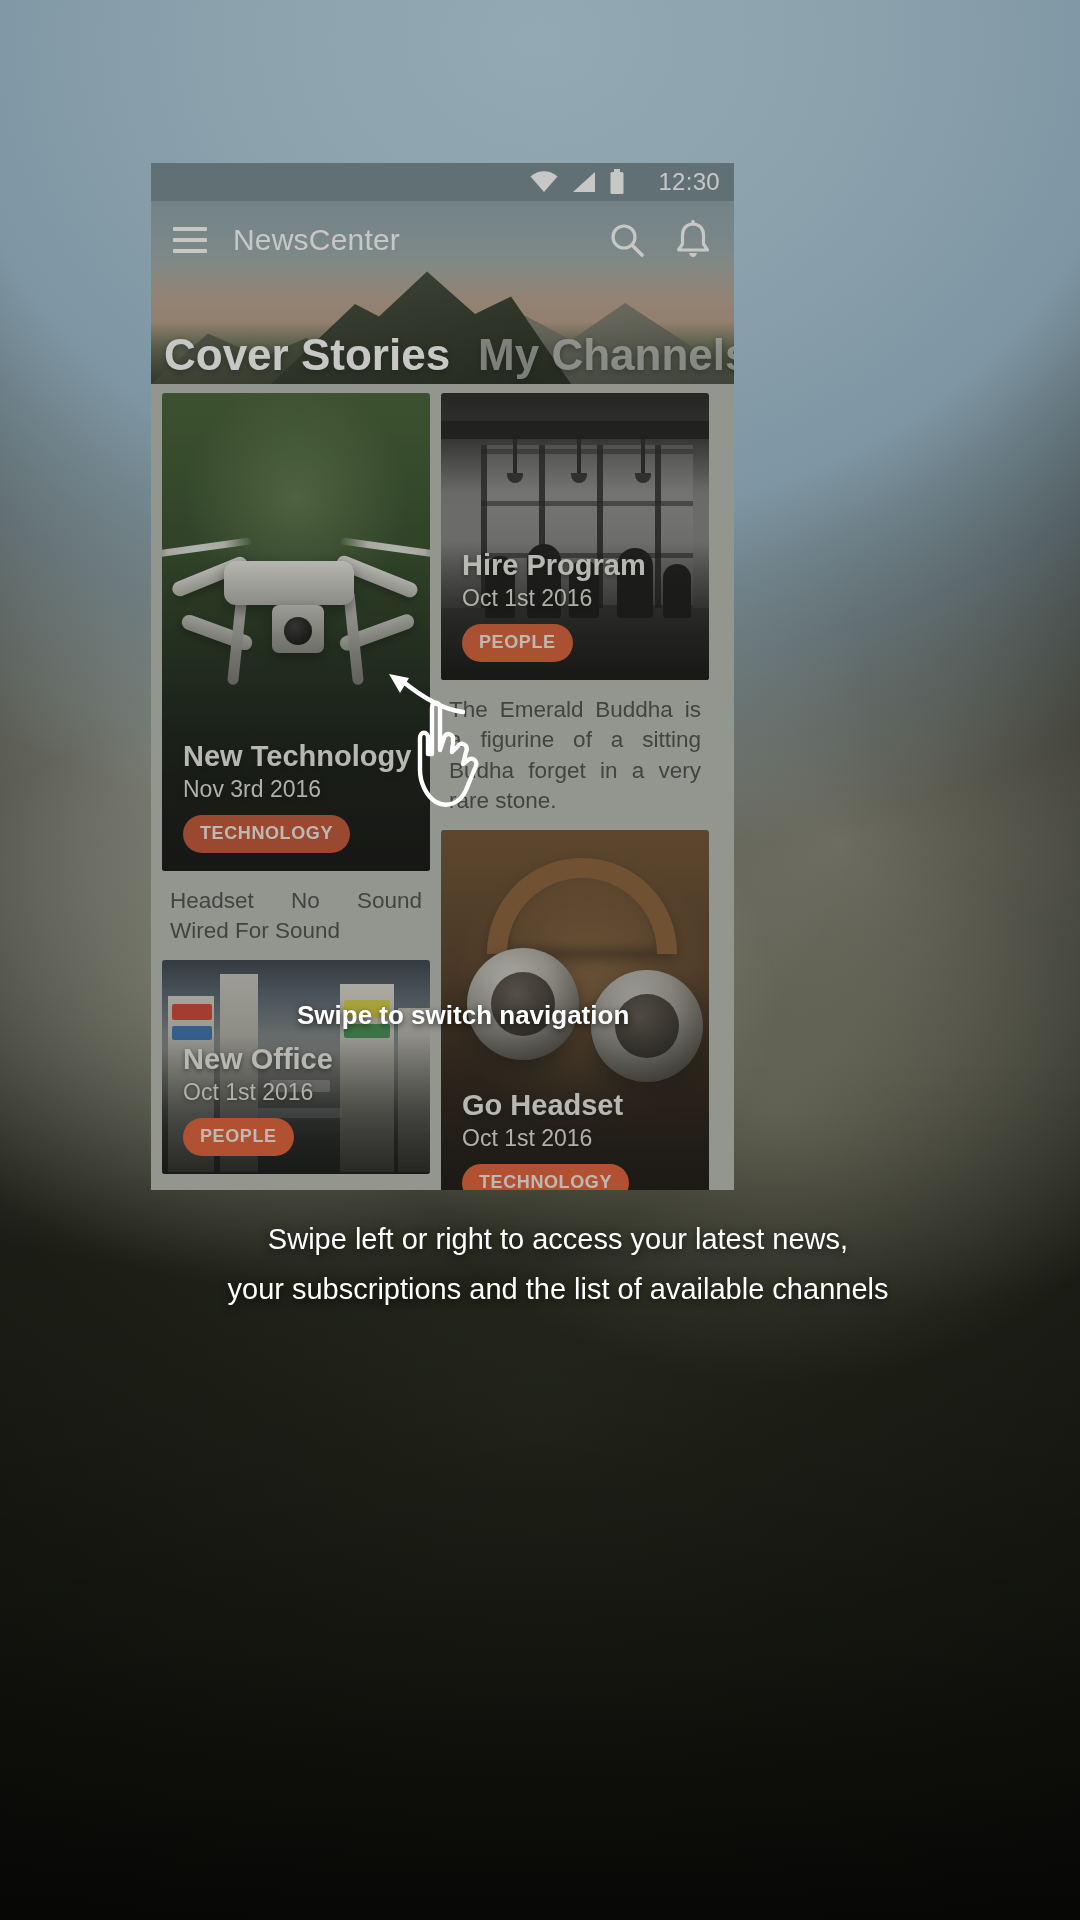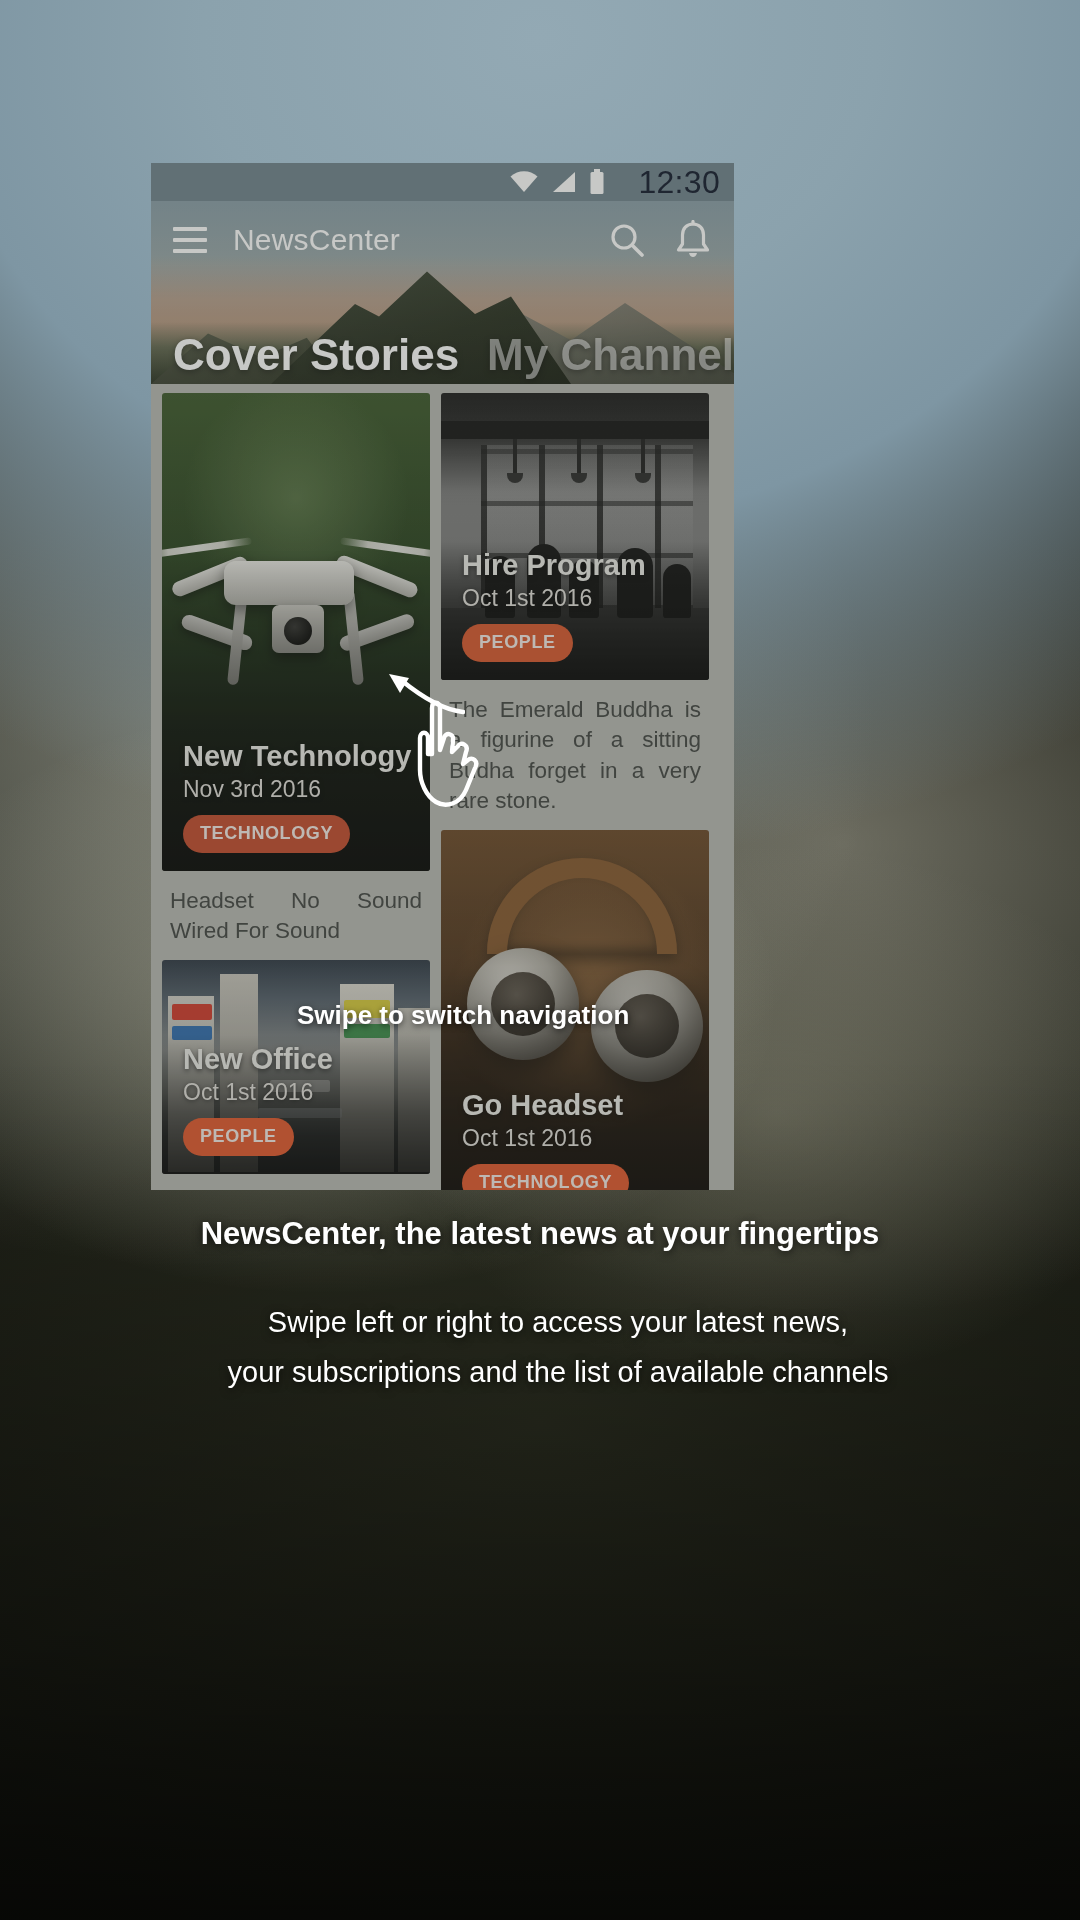--- a/index.html
+++ b/index.html
@@ -48,22 +48,22 @@
   
   #statusbar{
     position:relative; height:38px;
     background:#6e828c;
     display:flex; align-items:center; justify-content:flex-end;
     gap:12px; padding:0 14px 0 0;
     color:#fff;
   }
   .sb-ico{ display:block; }
   #sb-time{
-    font-size:32px; font-weight:400; letter-spacing:.3px;
-    line-height:1; margin-left:21px; color:#0f172a;
+    font-size:24px; font-weight:400; letter-spacing:.3px;
+    line-height:1; margin-left:21px; color:#ffffff;
   }
 
   
   #header{
     position:relative; height:183px;
     background:
       linear-gradient(180deg,#8ea4ae 0%, #9aa9ab 30%, #c2a894 54%, #c9a88e 66%, #6d7358 80%, #2f3a26 100%);
     overflow:hidden;
   }
   
@@ -96,21 +96,21 @@
     display:flex; align-items:center; padding:2px 22px; z-index:5;
   }
   #menu-icon{ width:34px; height:26px; display:flex; flex-direction:column; justify-content:space-between; cursor:pointer;}
   #menu-icon i{ display:block; height:4px; background:#fff; border-radius:1px;}
   #app-title{ color:#fff; font-size:30px; margin-left:26px; letter-spacing:.2px; }
   #toolbar-actions{ margin-left:auto; display:flex; align-items:center; gap:28px; }
 
   
   #tabs{
     position:absolute; left:0; right:0; bottom:6px;
-    display:flex; align-items:flex-end; padding-left:22px; gap:28px;
+    display:flex; align-items:flex-end; padding-left:13px; gap:28px;
     z-index:6; white-space:nowrap;
   }
   .tab{
     font-size:44px; font-weight:bold; line-height:1.05;
     text-shadow:0 2px 6px rgba(0,0,0,.45);
   }
   .tab.active{ color:#ffffff; }
   .tab.inactive{ color:rgba(255,255,255,.55); }
 
   
@@ -442,18 +442,17 @@
     <path d="M30 14 C30 7 38 7 38 14 L38 56 L42 44 C43 38 52 39 51 46
              L50 58 L56 52 C59 47 67 51 64 58 L61 70 L66 66 C70 62 77 67 73 74
              L64 96 C58 110 44 114 34 108 C24 102 18 88 18 76 L18 44
              C18 37 26 37 26 44 L26 60 L30 60 Z" fill="none" stroke="#ffffff" stroke-width="4.4" stroke-linejoin="round" stroke-linecap="round"></path>
   </svg>
 
   <div id="swipe-label">Swipe to switch navigation</div>
 </div>
 
 <div id="caption">
-  <div id="cap-title">NewsCenter, the latest news at your fingertips</div>
   <div id="cap-body">
     <div>Swipe left or right to access your latest news,</div>
     <div>your subscriptions and the list of available channels</div>
   </div>
 </div>
 
 </body></html>

